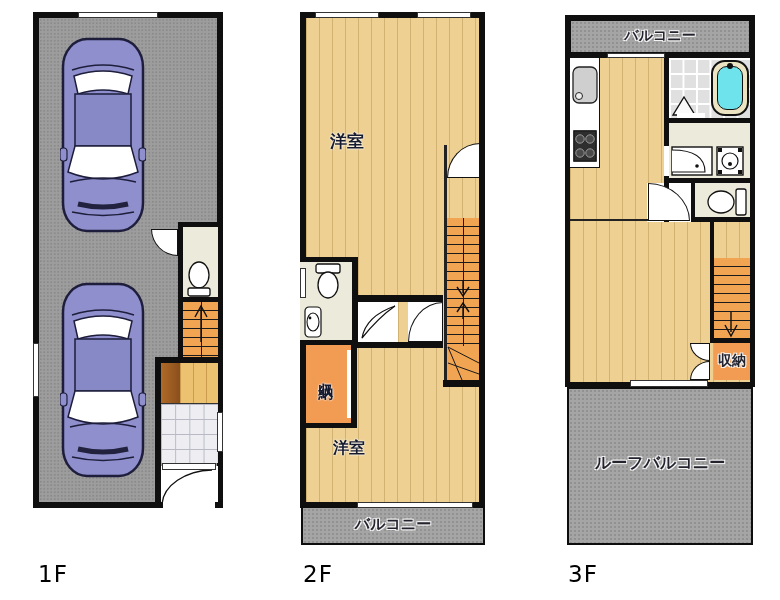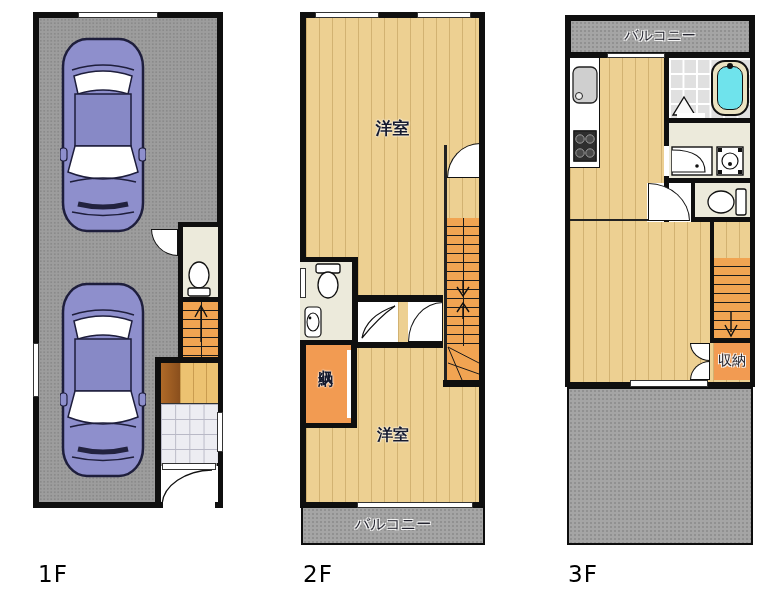--- a/index.html
+++ b/index.html
@@ -17,23 +17,23 @@
   .rbl{border-bottom-left-radius:100% 100%;}
   .garage{background-color:#9d9d9d;background-image:radial-gradient(#8a8a8a 0.9px,transparent 1px);background-size:3.5px 3.5px;}
   .wood{background-color:#edd092;background-image:repeating-linear-gradient(90deg,rgba(140,100,30,0.28) 0 1px,transparent 1px 13px);}
   .cream{background:#eceadb;}
   .orange{background:#f29b52;}
   .stairs{position:absolute;background-color:#f1a452;background-image:repeating-linear-gradient(180deg,transparent 0 8px,#1a1a1a 8px 9px);z-index:2;}
   .stairs.center::before{content:"";position:absolute;left:50%;top:0;bottom:0;width:1px;background:#1a1a1a;}
   .balc{position:absolute;background-color:#a5a5a5;background-image:radial-gradient(#919191 0.9px,transparent 1px);background-size:4px 4px;border:2px solid #0d0d0d;box-sizing:border-box;z-index:2;}
   .tile{background-color:#ededf2;background-image:linear-gradient(#b9b9c6 1px,transparent 1px),linear-gradient(90deg,#b9b9c6 1px,transparent 1px);background-size:14.2px 15px;z-index:2;}
   .bathtile{background-color:#e0e0e0;background-image:linear-gradient(#fff 2px,transparent 2px),linear-gradient(90deg,#fff 2px,transparent 2px);background-size:13.5px 15px;}
-  .room-label{position:absolute;z-index:6;color:#161a2e;font-weight:bold;text-align:center;line-height:1.18;
-              text-shadow:0 0 2px #fff,0 0 2px #fff;}
-  .outline-label{position:absolute;z-index:6;color:#23232e;font-weight:normal;text-align:center;
+  .room-label{position:absolute;z-index:6;color:#161a2e;font-weight:bold;line-height:1.18;
+              text-shadow:0 0 2px #fff,0 0 2px #fff;margin-top:13px;}
+  .outline-label{position:absolute;z-index:6;color:#23232e;font-weight:bold;text-align:center;
               text-shadow:-1px -1px 0 #f4f4f4,1px -1px 0 #f4f4f4,-1px 1px 0 #f4f4f4,1px 1px 0 #f4f4f4;}
   .floor-label{position:absolute;z-index:6;color:#000;font-size:23px;font-weight:normal;letter-spacing:1px;}
   .fixture{position:absolute;z-index:4;}
   .vtext{writing-mode:vertical-rl;text-orientation:upright;letter-spacing:2px;}
 </style>
 </head>
 <body>
 
 <div id="canvas">
 
@@ -263,18 +263,19 @@
   </div>
   <div class="wall" style="left:710px;top:338px;width:45px;height:5px;"></div>
 
   <div class="abs orange" style="left:714px;top:343px;width:36px;height:37px;z-index:2;"></div>
   <div class="outline-label" style="left:712px;top:352px;width:40px;font-size:14px;">収納</div>
   <div class="door rbl" style="left:690px;top:343px;width:20px;height:18px;"></div>
   <div class="door rtl" style="left:690px;top:361px;width:20px;height:19px;"></div>
 
   <div class="win" style="left:630px;top:380px;width:78px;height:7px;"></div>
   <div class="balc" style="left:567px;top:387px;width:186px;height:158px;"></div>
+  <div class="outline-label" style="left:567px;top:453px;width:186px;font-size:16px;">ルーフバルコニー</div>
 
   <div class="floor-label" style="left:38px;top:561px;">1F</div>
   <div class="floor-label" style="left:303px;top:561px;">2F</div>
   <div class="floor-label" style="left:568px;top:561px;">3F</div>
 
 </div>
 
 </body></html>

